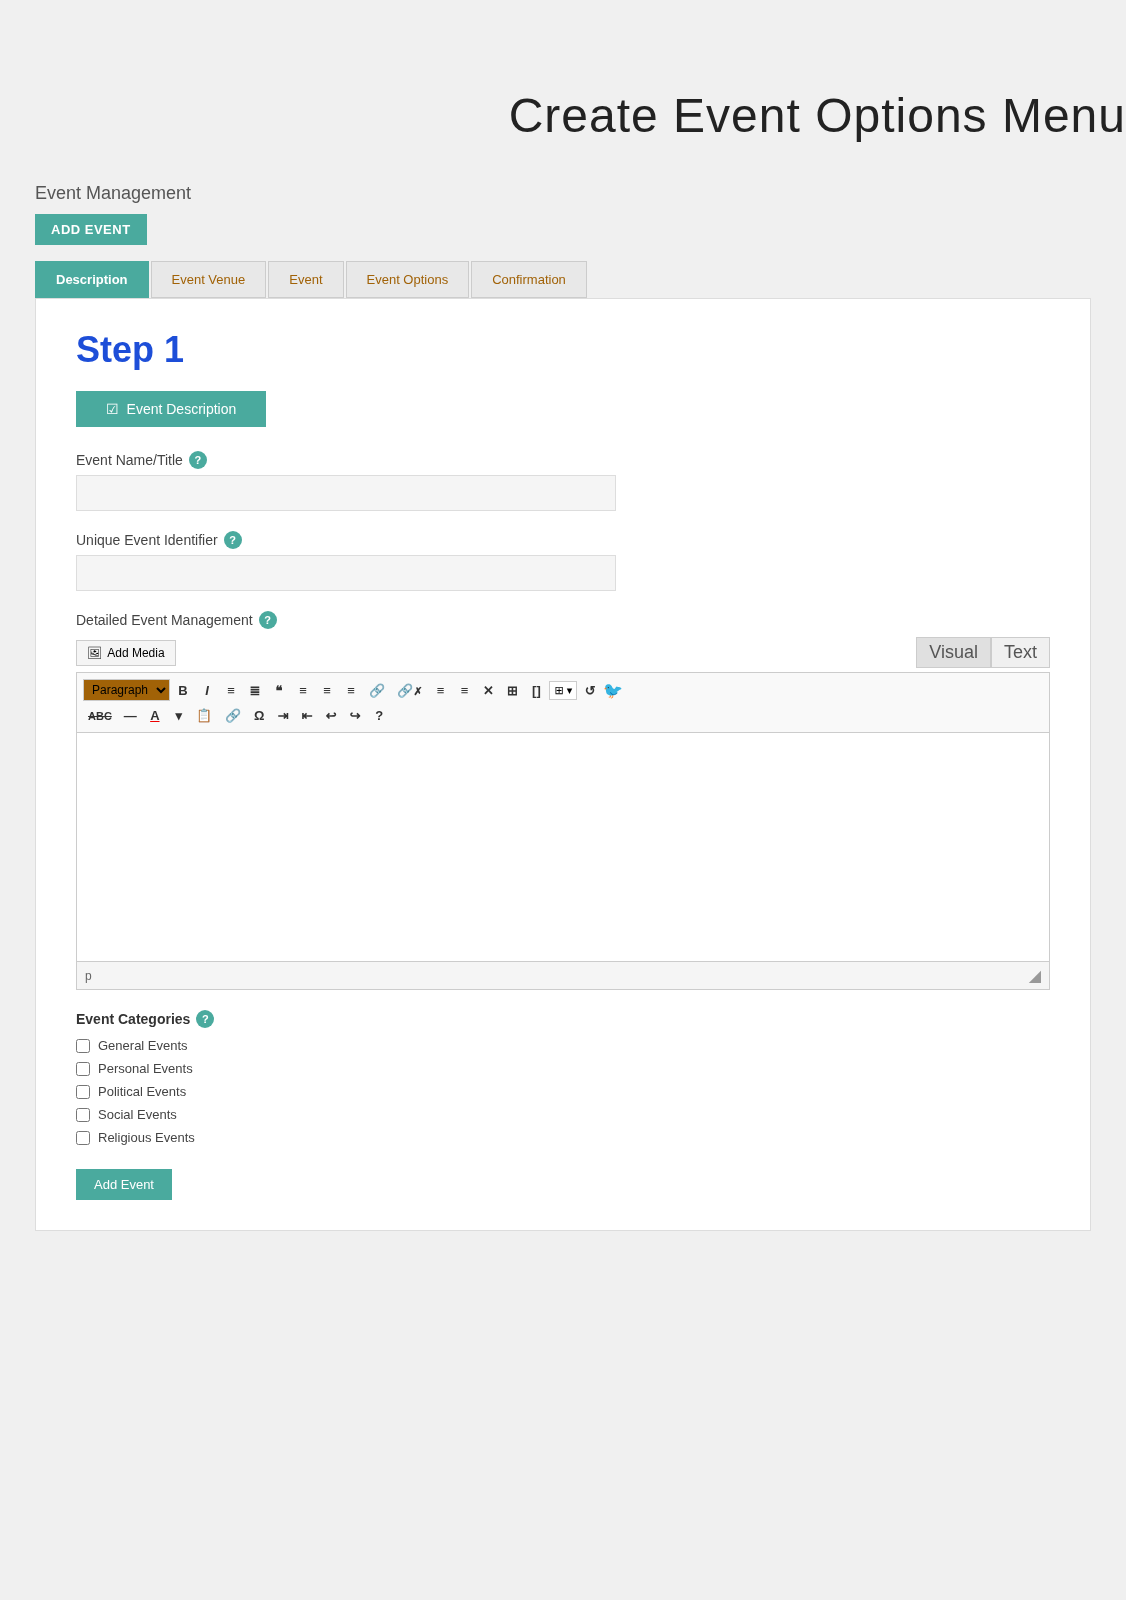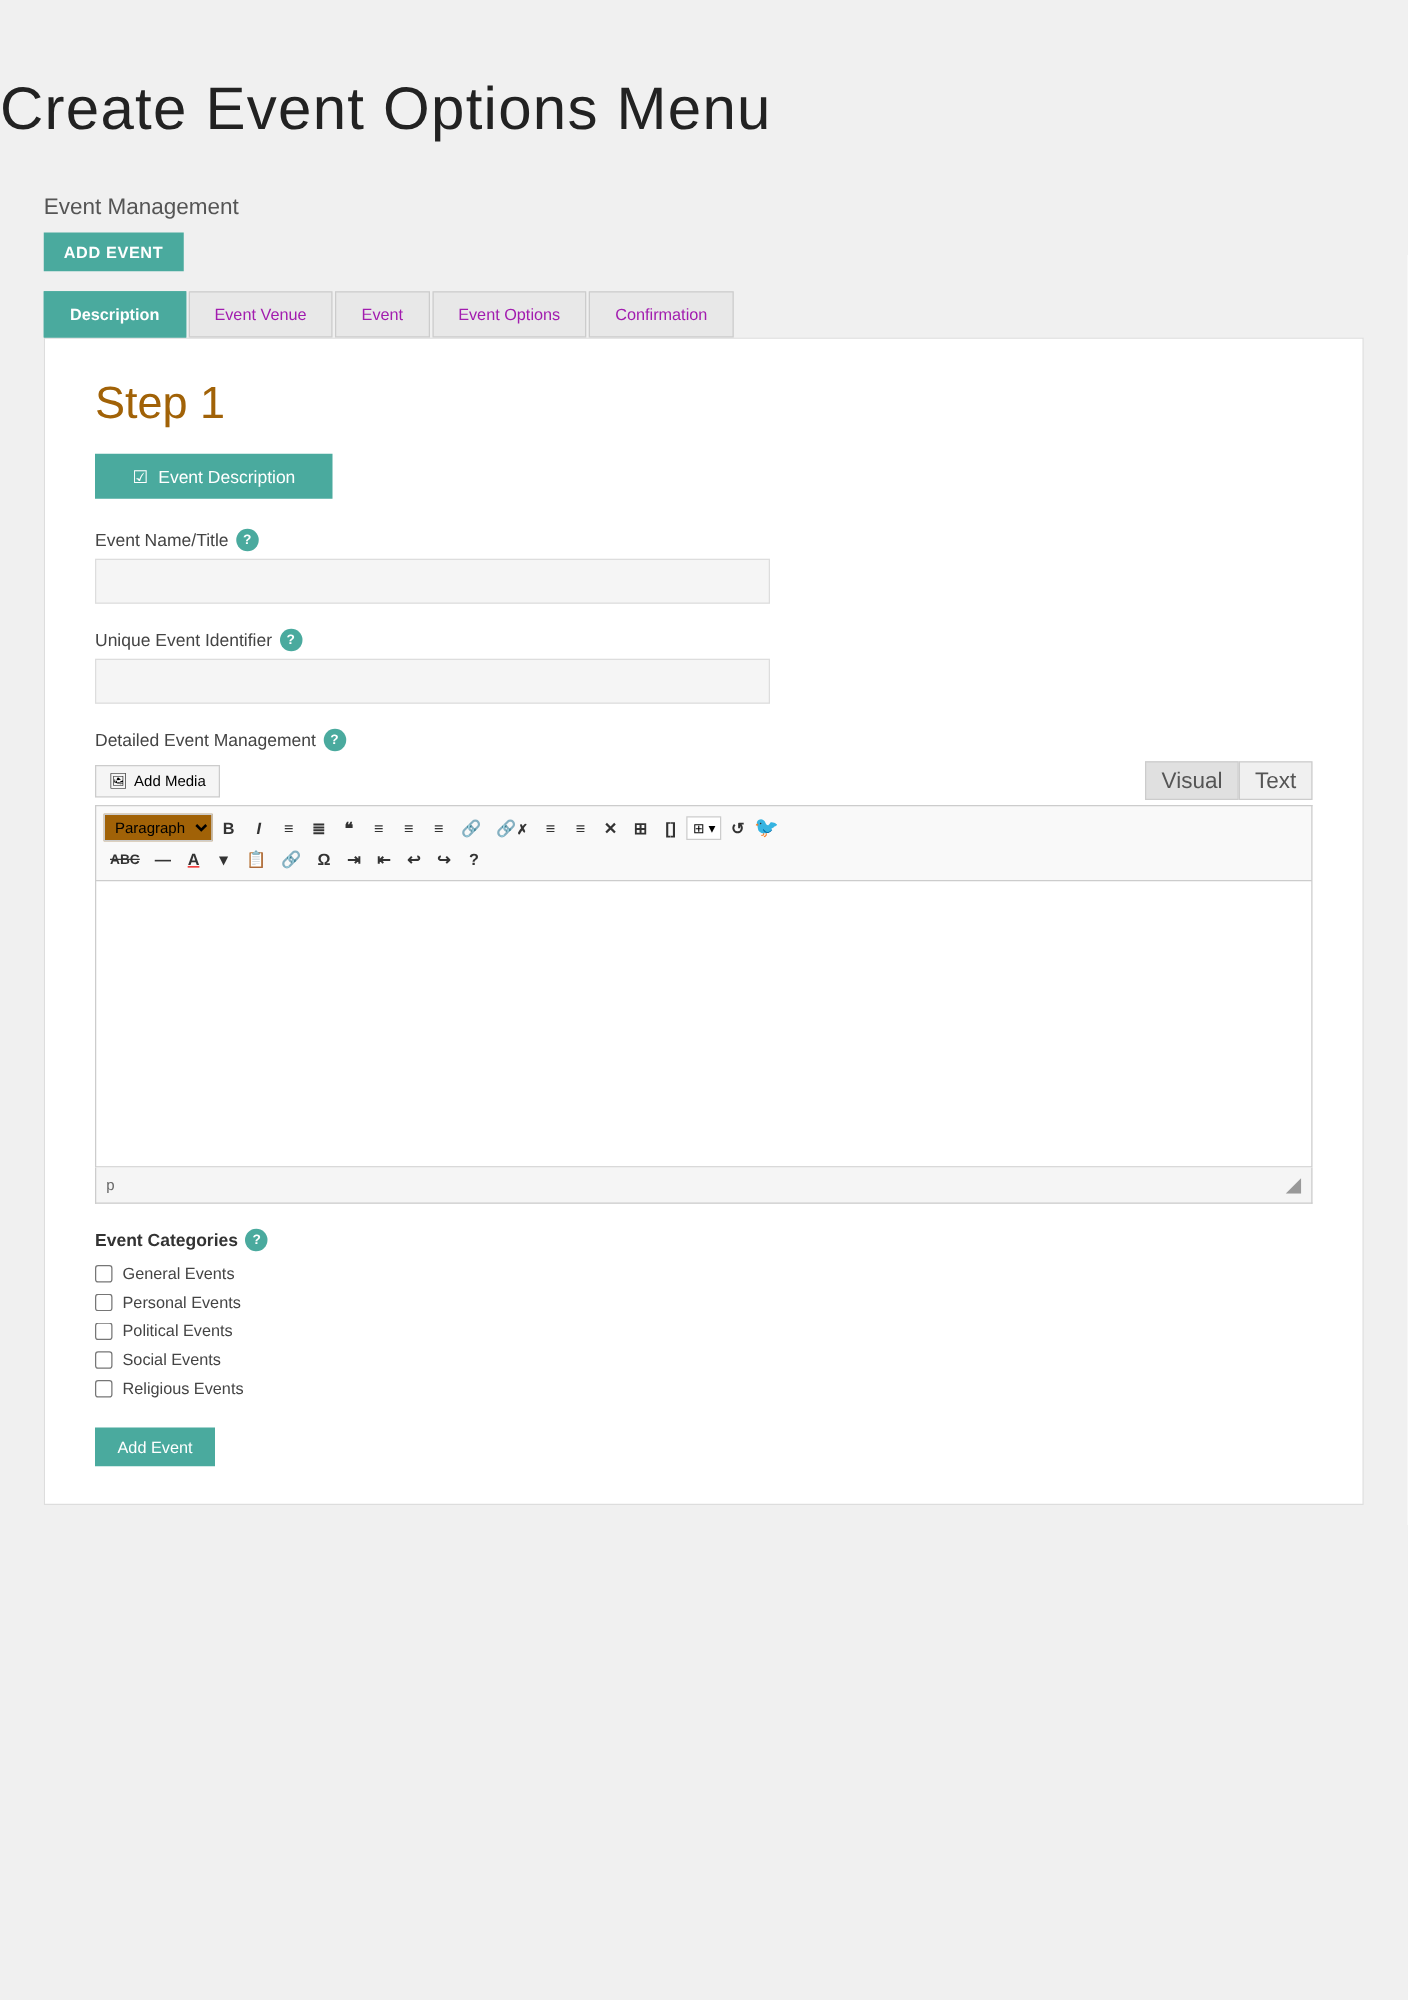--- a/index.html
+++ b/index.html
@@ -6,25 +6,25 @@
     body {
       background: #f0f0f0;
       font-family: Arial, sans-serif;
       font-size: 14px;
       color: #333;
       min-height: 1600px;
       width: 1126px;
     }
 
     .page-title {
-      text-align: left;
+      text-align: right;
       font-size: 48px;
       font-weight: 300;
       color: #222;
-      padding: 60px 0 40px;
+      padding: 88px 0 40px;
       letter-spacing: 1px;
     }
 
     .event-management-section {
       margin: 0 35px 13px 35px;
     }
 
     .section-heading {
       font-size: 18px;
       color: #555;
@@ -49,42 +49,42 @@
       display: flex;
       border-bottom: none;
     }
 
     .tab {
       padding: 10px 20px;
       font-size: 13px;
       cursor: pointer;
       border: 1px solid #ccc;
       background: #e8e8e8;
-      color: #a21caf;
+      color: #a16207;
       margin-right: 2px;
     }
 
     .tab.active {
       background: #4aaa9e;
       color: white;
       border-color: #4aaa9e;
       font-weight: bold;
     }
 
     .form-container {
       background: white;
       border: 1px solid #ddd;
       padding: 30px 40px;
       margin-top: 0;
     }
 
     .step-heading {
       font-size: 36px;
-      font-weight: 400;
-      color: #a16207;
+      font-weight: 700;
+      color: #1d4ed8;
       margin-bottom: 20px;
     }
 
     .section-btn {
       background: #4aaa9e;
       color: white;
       border: none;
       padding: 10px 30px;
       font-size: 14px;
       cursor: pointer;

